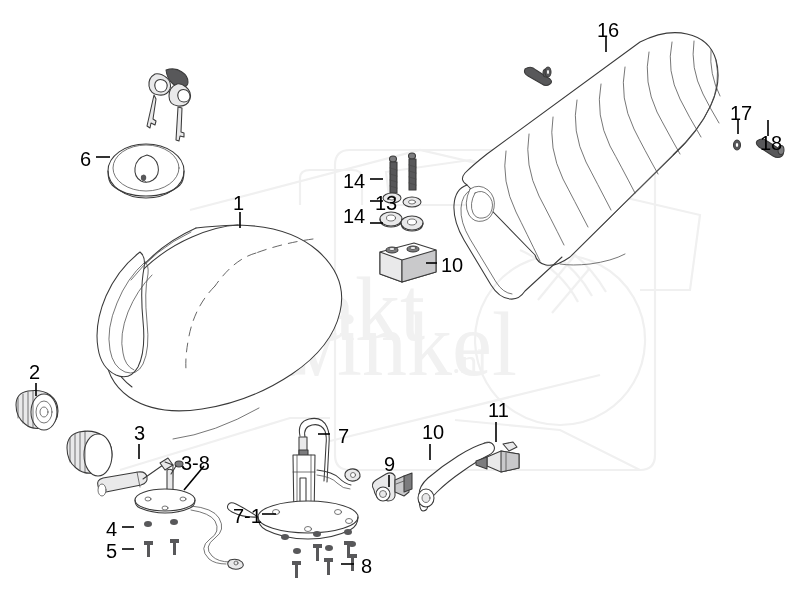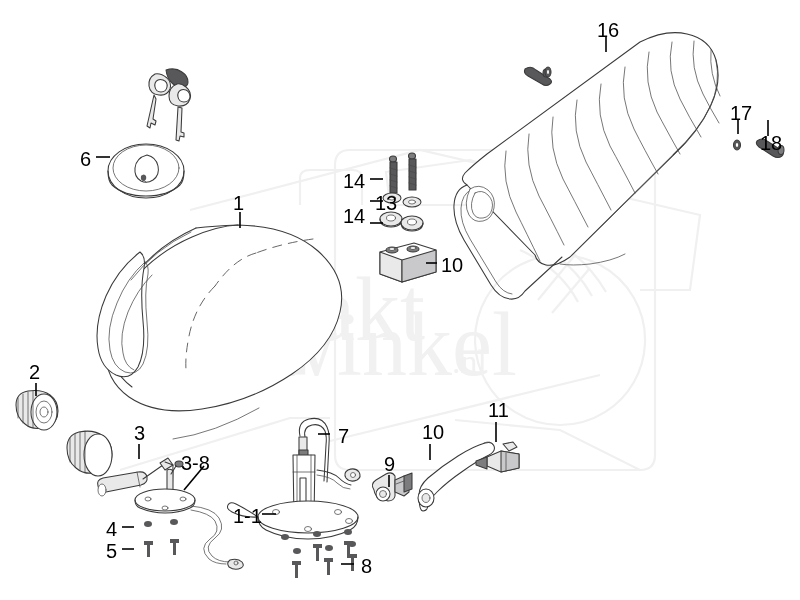--- a/index.html
+++ b/index.html
@@ -463,21 +463,21 @@
   <div class="lbl" style="left:181px; top:453px;">3-8</div>
 
   <div class="lbl" style="left:106px; top:519px;">4</div>
 
   <div class="lbl" style="left:106px; top:541px;">5</div>
 
   <div class="lbl" style="left:80px; top:149px;">6</div>
 
   <div class="lbl" style="left:338px; top:426px;">7</div>
 
-  <div class="lbl" style="left:233px; top:506px;">1-1</div>
+  <div class="lbl" style="left:233px; top:506px;">7-1</div>
 
   <div class="lbl" style="left:361px; top:556px;">8</div>
 
   <div class="lbl" style="left:384px; top:454px;">9</div>
 
   <div class="lbl" style="left:422px; top:422px;">10</div>
 
   <div class="lbl" style="left:488px; top:400px;">11</div>
 
   <div class="lbl" style="left:343px; top:171px;">14</div>

